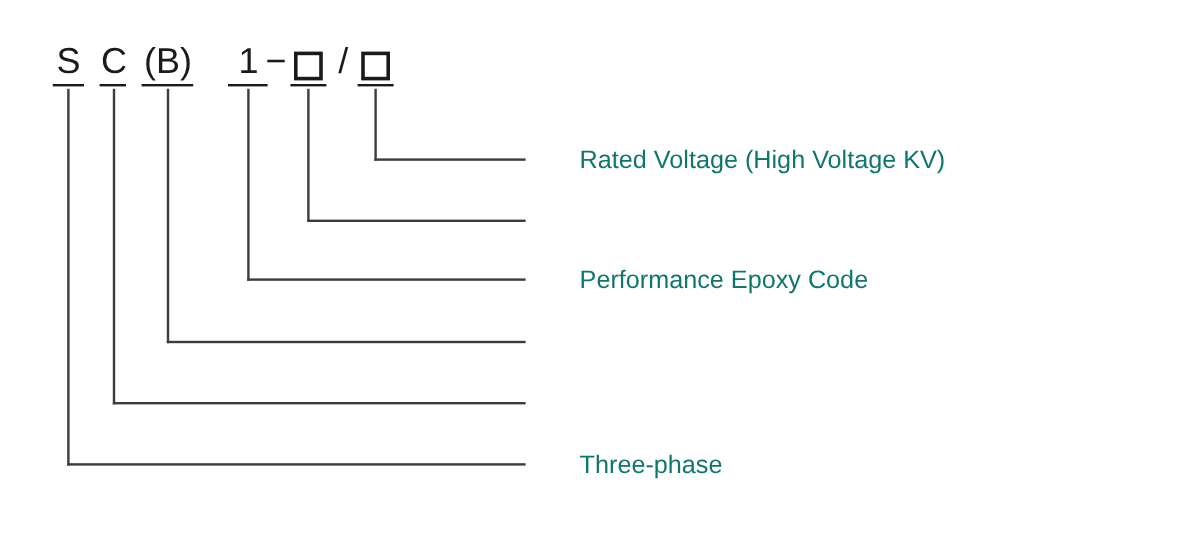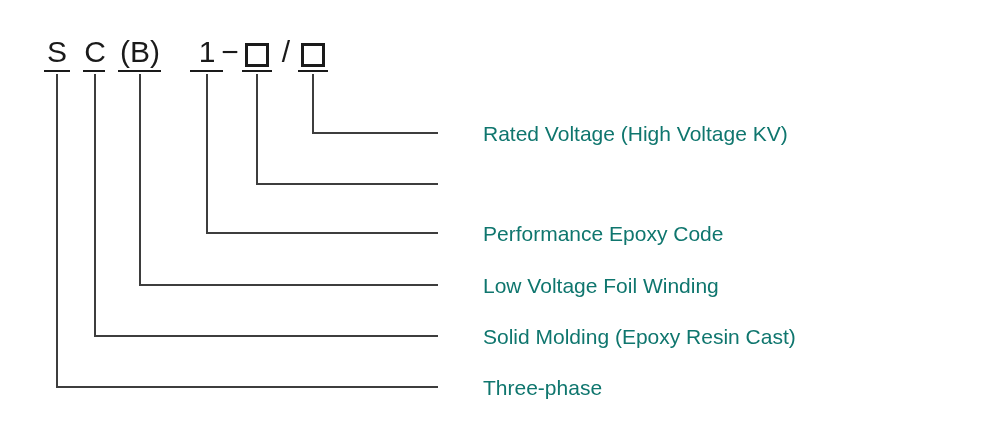--- a/index.html
+++ b/index.html
@@ -86,17 +86,15 @@
 
   <div class="connector" style="left:312px; width:126px; height:60px"></div>
   <div class="connector" style="left:256px; width:182px; height:111px"></div>
   <div class="connector" style="left:206px; width:232px; height:160px"></div>
   <div class="connector" style="left:139px; width:299px; height:212px"></div>
   <div class="connector" style="left:94px;  width:344px; height:263px"></div>
   <div class="connector" style="left:56px;  width:382px; height:314px"></div>
 
   <div class="leader-label" style="top:123px">Rated Voltage (High Voltage KV)</div>
   <div class="leader-label" style="top:223px">Performance Epoxy Code</div>
-  <div class="leader-label" style="top:275px">Low Voltage Foil Winding</div>
-  <div class="leader-label" style="top:326px">Solid Molding (Epoxy Resin Cast)</div>
   <div class="leader-label" style="top:377px">Three-phase</div>
 
 </div>
 
 </body></html>

